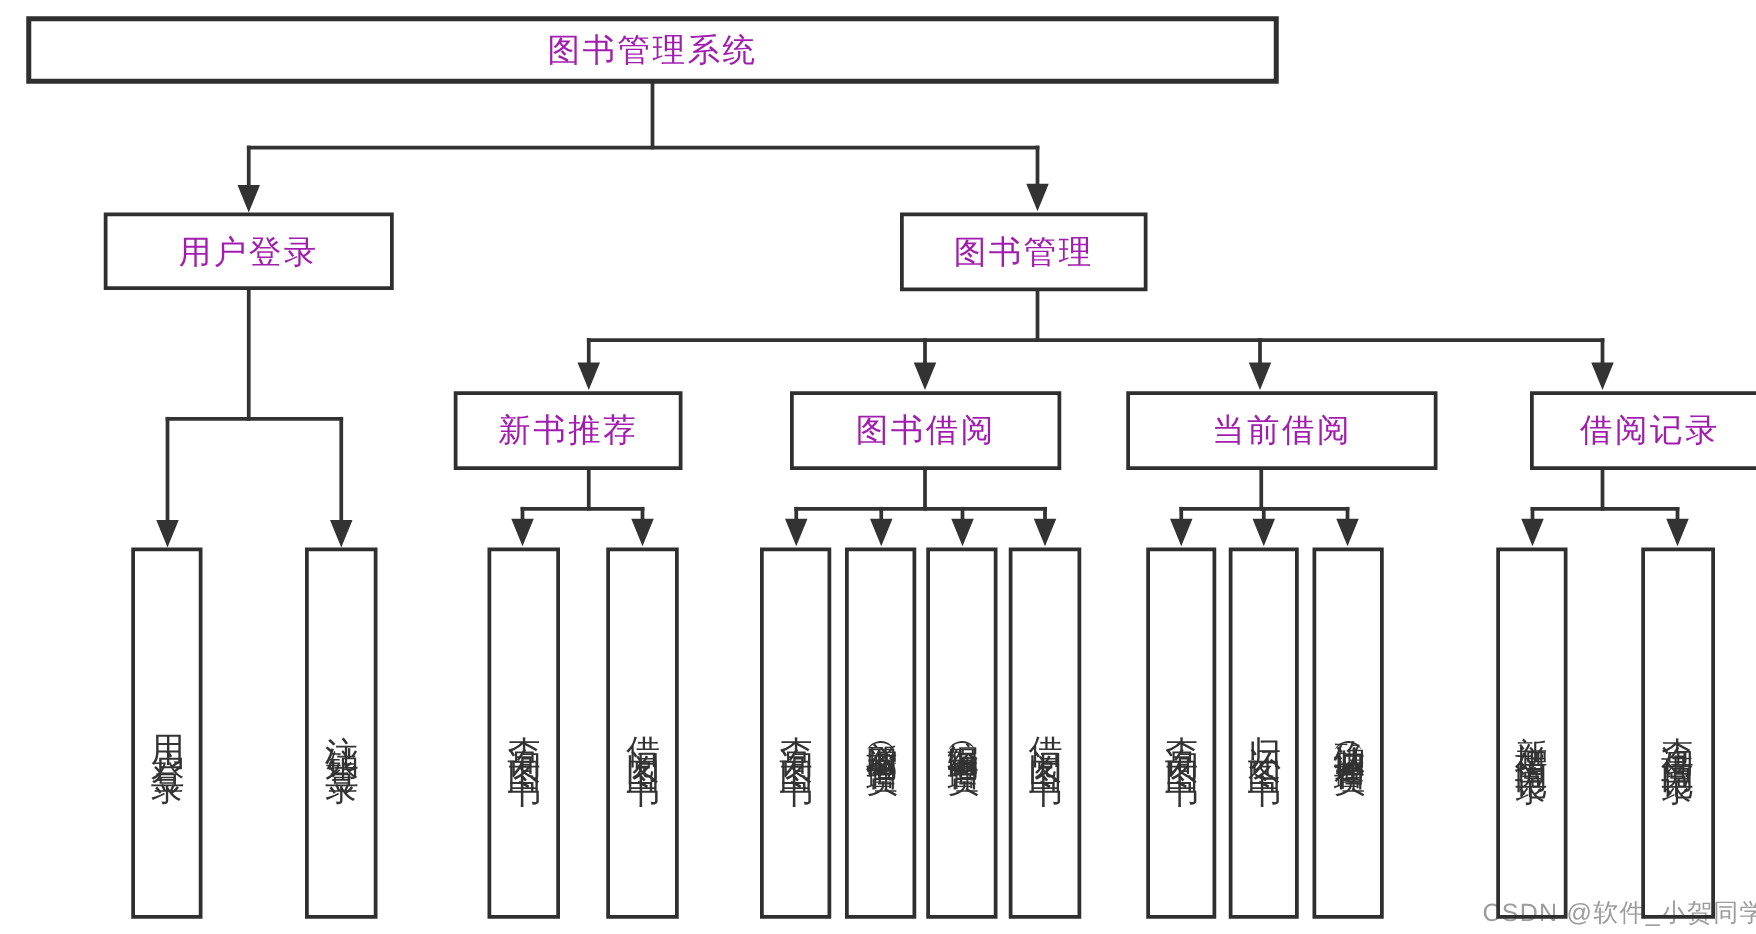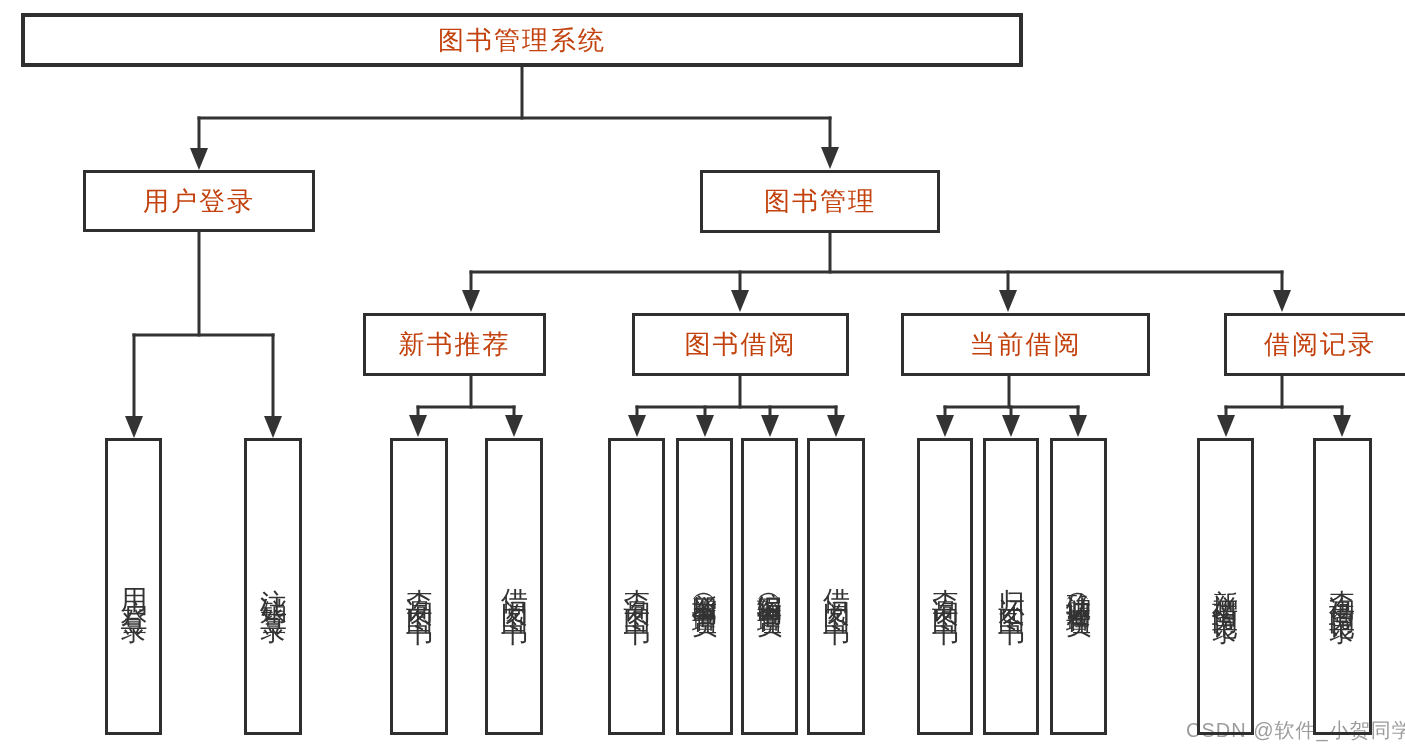--- a/index.html
+++ b/index.html
@@ -21,21 +21,21 @@
     background:transparent;
     display:flex;
     align-items:center;
     justify-content:center;
     z-index:3;
   }
   .hbox span {
     font-size:26px;
     letter-spacing:2px;
     white-space:nowrap;
-    color:#c2410c;
+    color:#a21caf;
   }
   .root-box { border-width:4px; }
   .vtext {
     writing-mode:vertical-rl;
     text-orientation:mixed;
     line-height:1;
     font-size:27px;
     color:#333333;
   }
   .sp10 { letter-spacing:10px; }
@@ -124,21 +124,21 @@
     </g>
   </svg>
 
   <div class="box hbox root-box" style="left:21px;top:13px;width:1002px;height:54px">
     <span>图书管理系统</span>
   </div>
 
   <div class="box hbox" style="left:83px;top:170px;width:232px;height:62px">
     <span>用户登录</span>
   </div>
-  <div class="box hbox" style="left:700px;top:170px;width:240px;height:63px">
+  <div class="box hbox" style="left:720px;top:170px;width:198px;height:63px">
     <span>图书管理</span>
   </div>
 
   <div class="box hbox" style="left:363px;top:313px;width:183px;height:63px">
     <span>新书推荐</span>
   </div>
   <div class="box hbox" style="left:632px;top:313px;width:217px;height:63px">
     <span>图书借阅</span>
   </div>
   <div class="box hbox" style="left:901px;top:313px;width:249px;height:63px">

